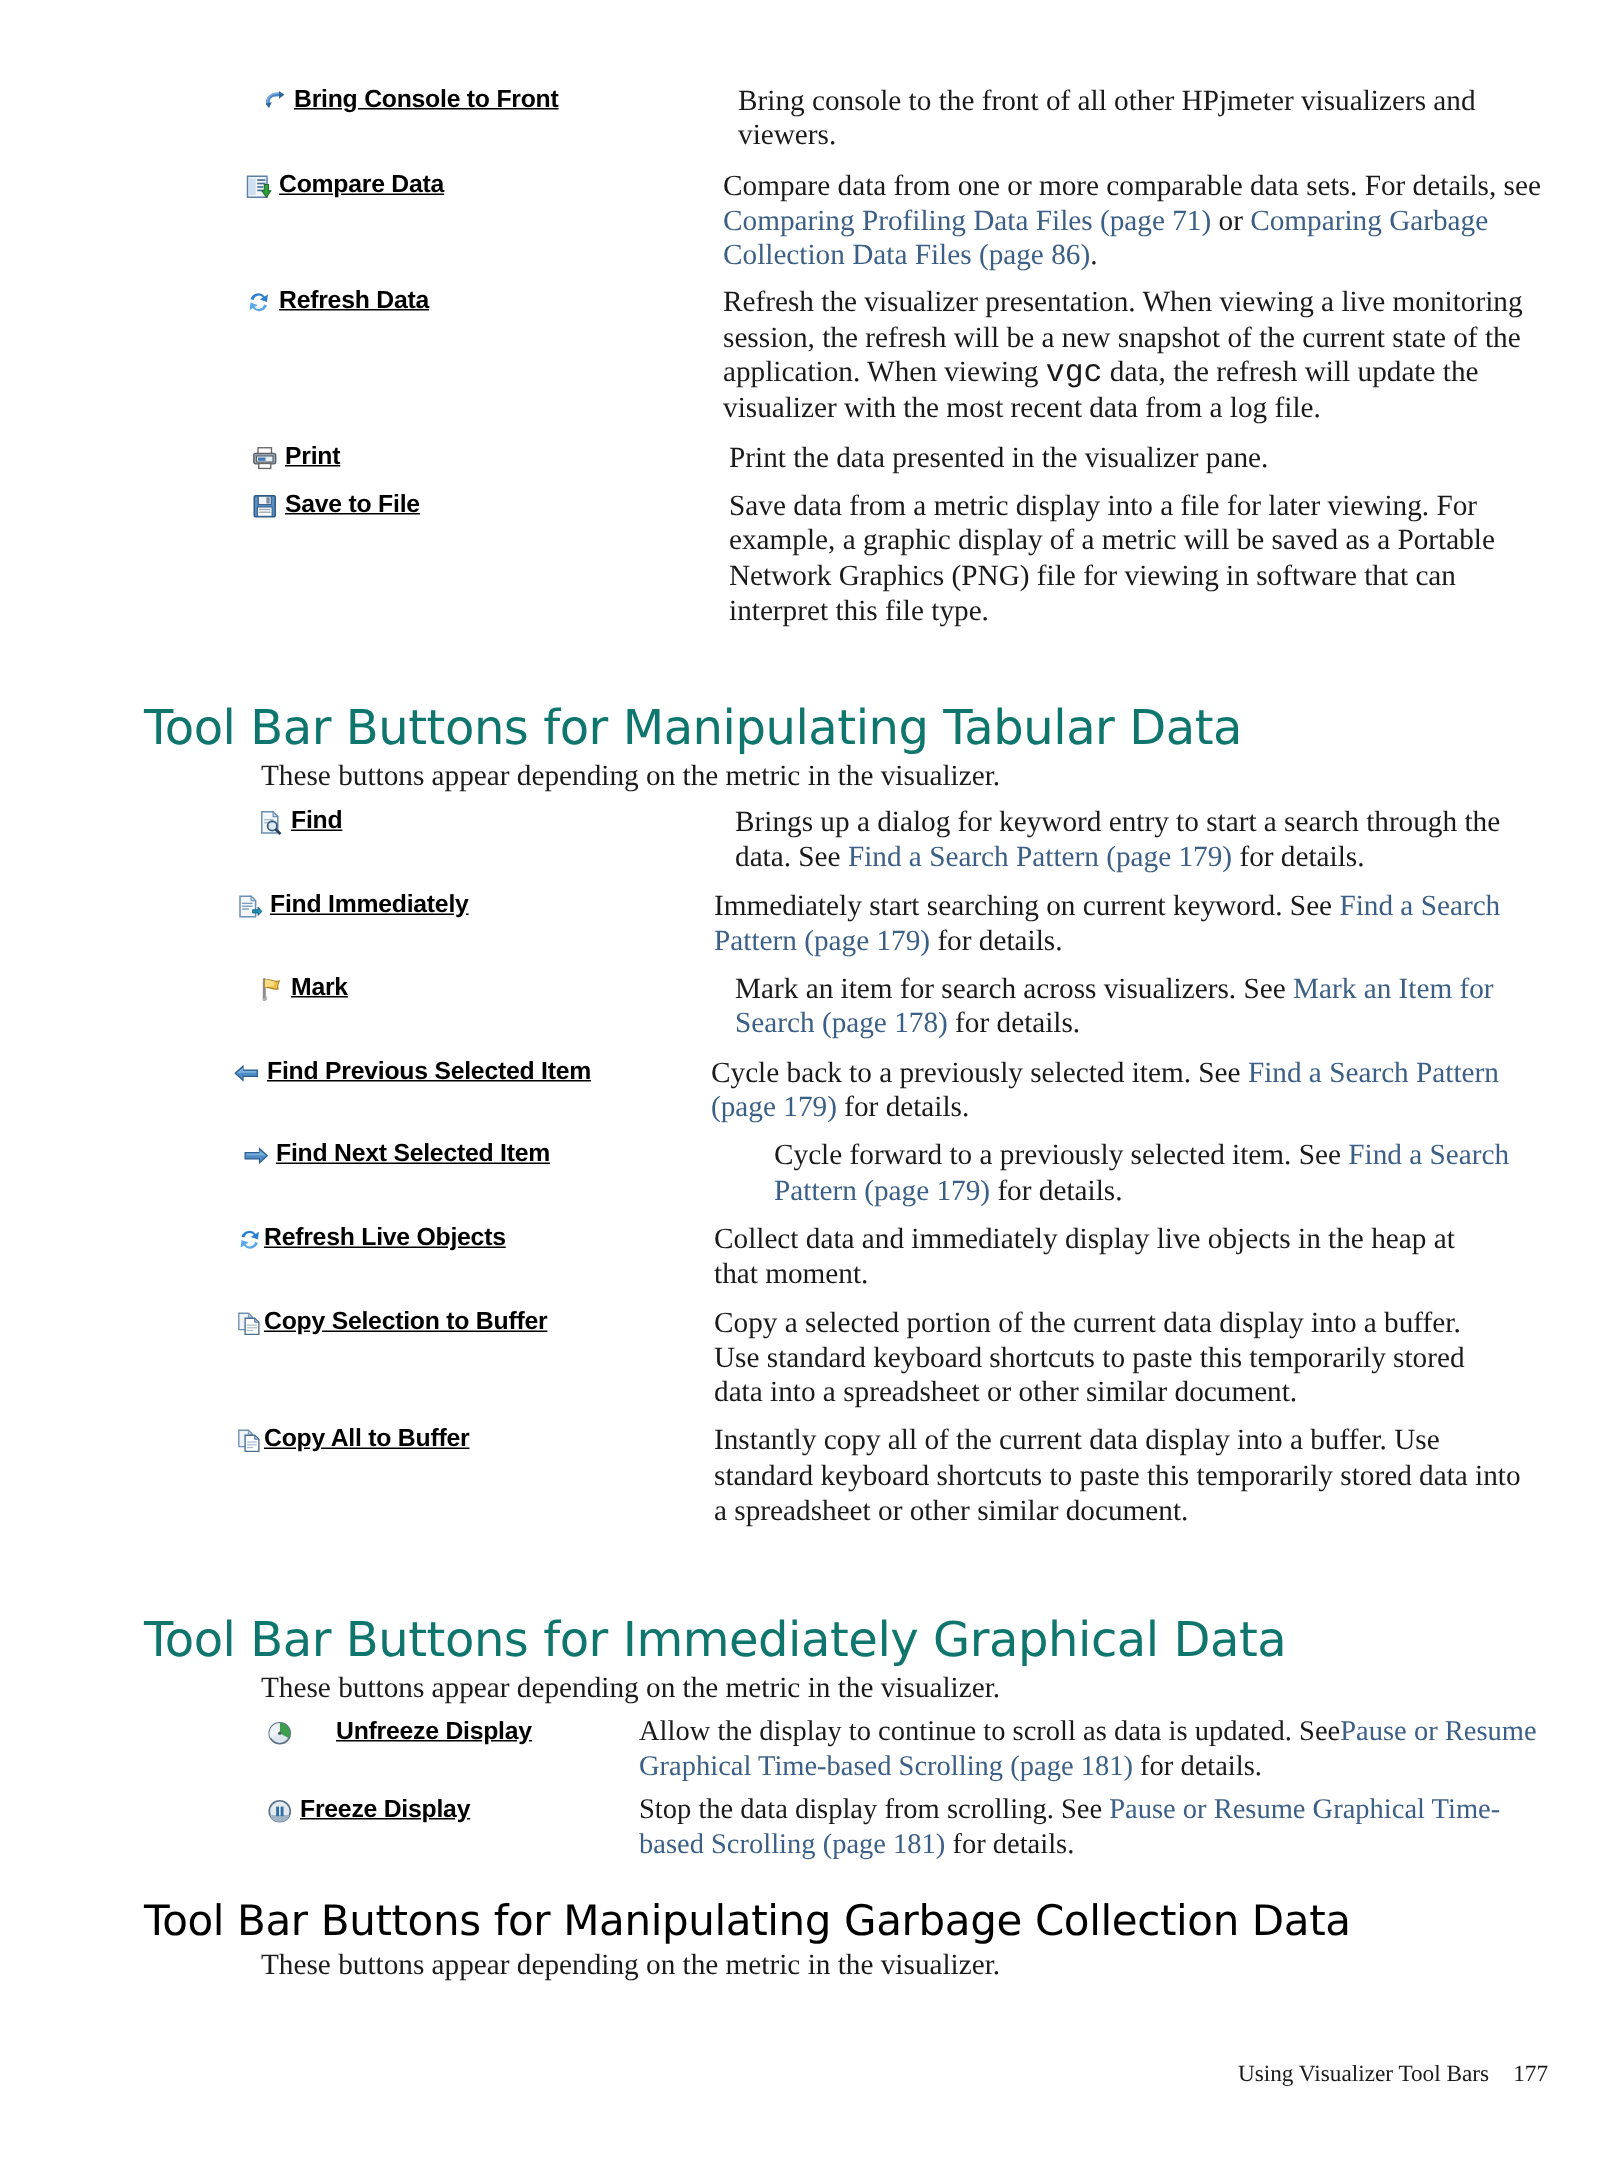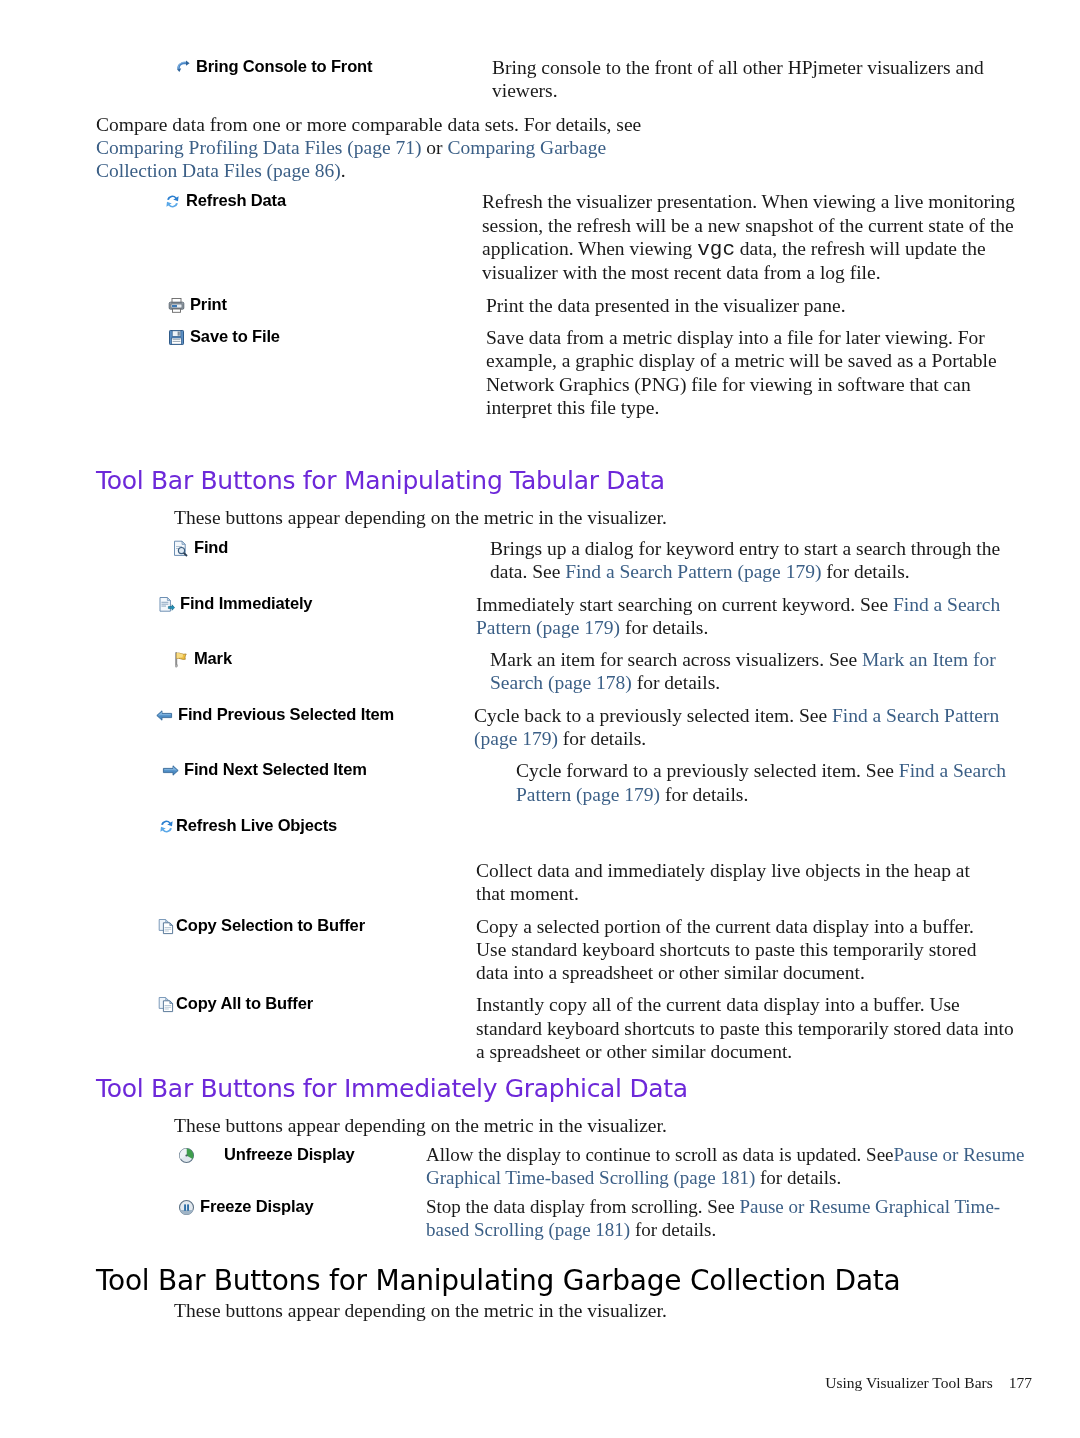--- a/index.html
+++ b/index.html
@@ -50,21 +50,21 @@
   }
   .term.indent-1 { padding-left: 78px; }
   .term.indent-2 { padding-left: 68px; }
   .term.indent-3 { padding-left: 72px; }
   .term.indent-4 { padding-left: 76px; }
   .term.indent-5 { padding-left: 62px; }
   .term.indent-6 { padding-left: 60px; }
   .term.indent-7 { padding-left: 66px; }
   .term.indent-8 { padding-left: 82px; }
 
-  .term-label { margin-left: 5px; white-space: nowrap; }
+  .term-label { margin-left: 5px; white-space: nowrap; text-decoration: underline; }
   .term-label.tight { margin-left: 1px; }
 
   .desc {
     flex: 1 1 auto;
     font-family: "Liberation Serif", serif;
     font-size: 19.5px;
     line-height: 23.3px;
     color: #1a1a1a;
     text-align: left;
     padding-top: 0px;
@@ -91,23 +91,23 @@
   }
   .icon svg { display: block; }
 
   
   h2.sect {
     position: absolute;
     left: 96px;
     margin: 0;
     font-family: "DejaVu Sans", sans-serif;
     font-weight: normal;
-    font-size: 25px;
+    font-size: 32px;
     letter-spacing: -0.3px;
-    color: #6d28d9;
+    color: #0f766e;
     white-space: nowrap;
   }
   h3.sect {
     position: absolute;
     left: 96px;
     margin: 0;
     font-family: "DejaVu Sans", sans-serif;
     font-weight: normal;
     font-size: 28px;
     letter-spacing: -0.25px;
@@ -156,20 +156,36 @@
             <path d="M3.2 10.4 L7.2 9.2 L5.4 13 Z" fill="#2f6398"></path>
             <path d="M12 3 C6.5 2.8 4 6.2 4.2 9.4" fill="none" stroke="#7fb2de" stroke-width="1"></path>
           </svg>
         </span>
         <span class="term-label">Bring Console to Front</span>
       </div>
       <div class="desc w1">Bring console to the front of all other HPjmeter visualizers and viewers.</div>
     </div>
 
     <div class="row" style="margin-bottom:8px;">
+      <div class="term indent-2">
+        <span class="icon">
+          <svg viewBox="0 0 17 17" width="17" height="17">
+            <rect x="1" y="1.5" width="13" height="14" fill="#f2f6fb" stroke="#5a7fa8" stroke-width="1"></rect>
+            <rect x="2" y="3" width="4.5" height="11" fill="#cfe0f0"></rect>
+            <g fill="#4a6d96">
+              <rect x="7.5" y="3.5" width="5.5" height="1.1"></rect>
+              <rect x="7.5" y="5.8" width="5.5" height="1.1"></rect>
+              <rect x="7.5" y="8.1" width="4" height="1.1"></rect>
+              <rect x="7.5" y="10.4" width="5.5" height="1.1"></rect>
+            </g>
+            <path d="M12.2 7 L15 7 L15 11.2 L16.6 11.2 L13.6 15.5 L10.6 11.2 L12.2 11.2 Z" fill="#2fa03c" stroke="#1d6e28" stroke-width="0.7"></path>
+          </svg>
+        </span>
+        <span class="term-label">Compare Data</span>
+      </div>
       <div class="desc" style="max-width:552px;">Compare data from one or more comparable data sets. For details, see <span class="xref">Comparing Profiling Data Files (page 71)</span> or <span class="xref">Comparing Garbage Collection Data Files (page 86)</span>.</div>
     </div>
 
     <div class="row" style="margin-bottom:9px;">
       <div class="term indent-2">
         <span class="icon">
           <svg viewBox="0 0 17 17" width="17" height="17">
             <path d="M3 6.5 A5.5 5.5 0 0 1 12.5 4.6 L14.6 3.2 L14 8.3 L9.2 6.6 L11.3 5.4 A3.6 3.6 0 0 0 5 7 Z" fill="#2b7fd0"></path>
             <path d="M14 10.5 A5.5 5.5 0 0 1 4.5 12.4 L2.4 13.8 L3 8.7 L7.8 10.4 L5.7 11.6 A3.6 3.6 0 0 0 12 10 Z" fill="#5aa8e8"></path>
           </svg>
@@ -302,21 +318,21 @@
     <div class="row" style="margin-bottom:9px;">
       <div class="term indent-5">
         <span class="icon">
           <svg viewBox="0 0 17 17" width="17" height="17">
             <path d="M3 6.5 A5.5 5.5 0 0 1 12.5 4.6 L14.6 3.2 L14 8.3 L9.2 6.6 L11.3 5.4 A3.6 3.6 0 0 0 5 7 Z" fill="#2b7fd0"></path>
             <path d="M14 10.5 A5.5 5.5 0 0 1 4.5 12.4 L2.4 13.8 L3 8.7 L7.8 10.4 L5.7 11.6 A3.6 3.6 0 0 0 12 10 Z" fill="#5aa8e8"></path>
           </svg>
         </span>
         <span class="term-label tight">Refresh Live Objects</span>
       </div>
-      <div class="desc" style="max-width:516px;margin-top:44px;">Collect data and immediately display live objects in the heap at that moment.</div>
+      <div class="desc" style="max-width:516px;">Collect data and immediately display live objects in the heap at that moment.</div>
     </div>
 
     <div class="row" style="margin-bottom:9px;">
       <div class="term indent-5">
         <span class="icon">
           <svg viewBox="0 0 17 17" width="17" height="17">
             <path d="M1.2 1.5 L7.6 1.5 L10.2 4.1 L10.2 12.4 L1.2 12.4 Z" fill="#eef4fa" stroke="#6f90b2" stroke-width="0.9"></path>
             <path d="M7.6 1.5 L7.6 4.1 L10.2 4.1 Z" fill="#c7daeb" stroke="#6f90b2" stroke-width="0.6"></path>
             <path d="M5.4 4.8 L11.8 4.8 L14.6 7.5 L14.6 15.6 L5.4 15.6 Z" fill="#ffffff" stroke="#4b6d90" stroke-width="0.9"></path>
             <path d="M11.8 4.8 L11.8 7.5 L14.6 7.5 Z" fill="#9fbcd6" stroke="#4b6d90" stroke-width="0.6"></path>

